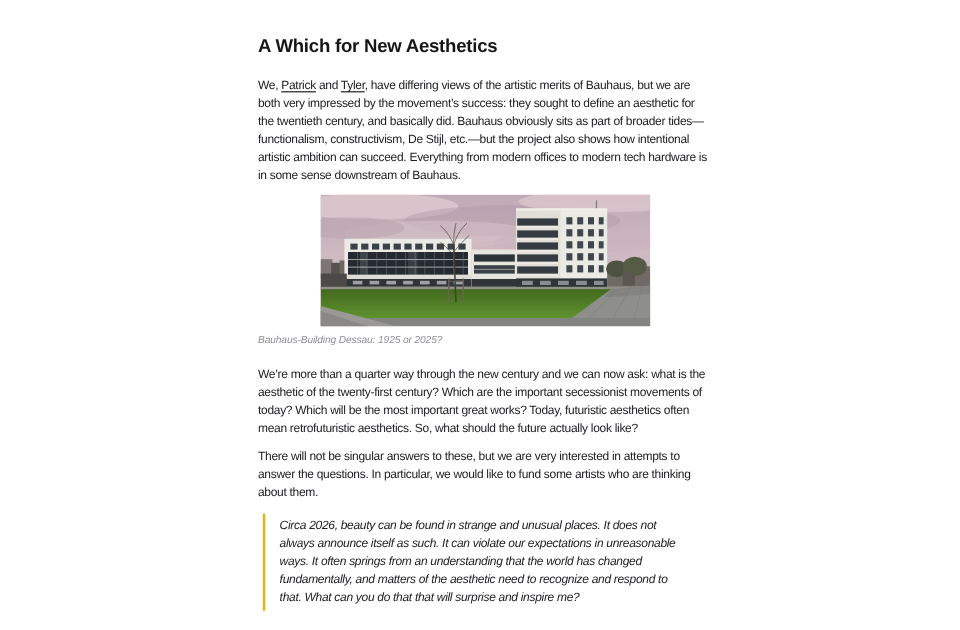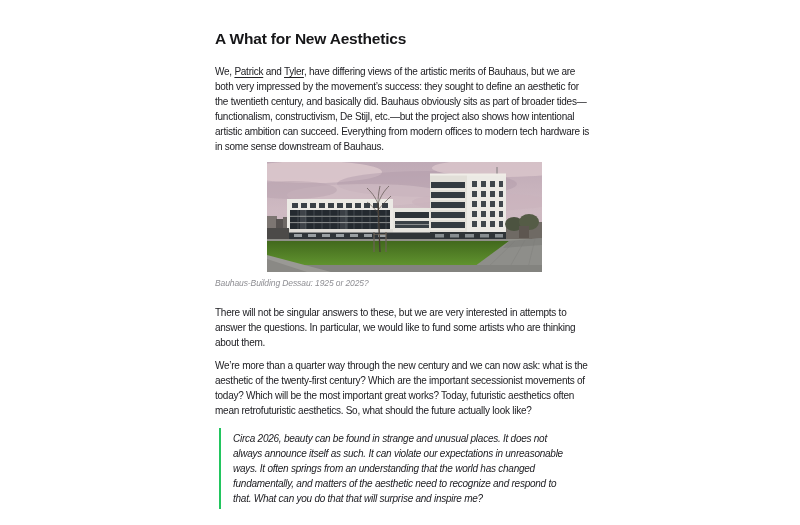--- a/index.html
+++ b/index.html
@@ -37,34 +37,34 @@
   .photo-frame svg { display: block; }
   .figure-caption {
     font-size: 8.5px;
     font-style: italic;
     color: #8e8e93;
     text-align: left;
     margin-top: 6px;
     letter-spacing: -0.1px;
   }
   .quote-block {
-    border-left: 2px solid #22c55e;
+    border-left: 2px solid #eab308;
     margin: 10px 26px 0 4px;
     padding: 3px 0 3px 12px;
     font-style: italic;
   }
   .quote-block .body-p { margin-bottom: 0; }
 </style>
 </head>
 <body>
 
 <div class="page">
   <article class="content">
 
-    <h1 class="title">A What for New Aesthetics</h1>
+    <h1 class="title">A Which for New Aesthetics</h1>
 
     <p class="body-p"><span>We, </span><a class="inline-link" href="#">Patrick</a><span> and </span><a class="inline-link" href="#">Tyler</a><span>, have differing views of the artistic merits of Bauhaus, but we are both very impressed by the movement’s success: they sought to define an aesthetic for the twentieth century, and basically did. Bauhaus obviously sits as part of broader tides—functionalism, constructivism, De Stijl, etc.—but the project also shows how intentional artistic ambition can succeed. Everything from modern offices to modern tech hardware is in some sense downstream of Bauhaus.</span></p>
 
     <figure class="photo-figure">
       <div class="photo-frame">
         <svg viewBox="0 0 275 110" width="275" height="110" aria-hidden="true">
           <defs>
             <linearGradient id="skyg" x1="0" x2="0" y1="0" y2="1">
               <stop offset="0" stop-color="#bfaab6"></stop>
               <stop offset="0.45" stop-color="#cfbac2"></stop>
@@ -223,22 +223,22 @@
             <path d="M111 42 C111 34 112 29 113 24"></path>
           </g>
           <line x1="107" y1="90" x2="107" y2="70" stroke="#6b6257" stroke-width="1.2"></line>
           <line x1="119" y1="90" x2="119" y2="70" stroke="#6b6257" stroke-width="1.2"></line>
           <line x1="107" y1="72.5" x2="119" y2="72.5" stroke="#6b6257" stroke-width="0.8"></line>
         </svg>
       </div>
       <figcaption class="figure-caption">Bauhaus-Building Dessau: 1925 or 2025?</figcaption>
     </figure>
 
+    <p class="body-p">We’re more than a quarter way through the new century and we can now ask: what is the aesthetic of the twenty-first century? Which are the important secessionist movements of today? Which will be the most important great works? Today, futuristic aesthetics often mean retrofuturistic aesthetics. So, what should the future actually look like?</p>
+
     <p class="body-p">There will not be singular answers to these, but we are very interested in attempts to answer the questions. In particular, we would like to fund some artists who are thinking about them.</p>
-
-    <p class="body-p">We’re more than a quarter way through the new century and we can now ask: what is the aesthetic of the twenty-first century? Which are the important secessionist movements of today? Which will be the most important great works? Today, futuristic aesthetics often mean retrofuturistic aesthetics. So, what should the future actually look like?</p>
 
     <blockquote class="quote-block">
       <p class="body-p">Circa 2026, beauty can be found in strange and unusual places. It does not always announce itself as such. It can violate our expectations in unreasonable ways. It often springs from an understanding that the world has changed fundamentally, and matters of the aesthetic need to recognize and respond to that. What can you do that that will surprise and inspire me?</p>
     </blockquote>
 
   </article>
 </div>
 
 </body></html>

